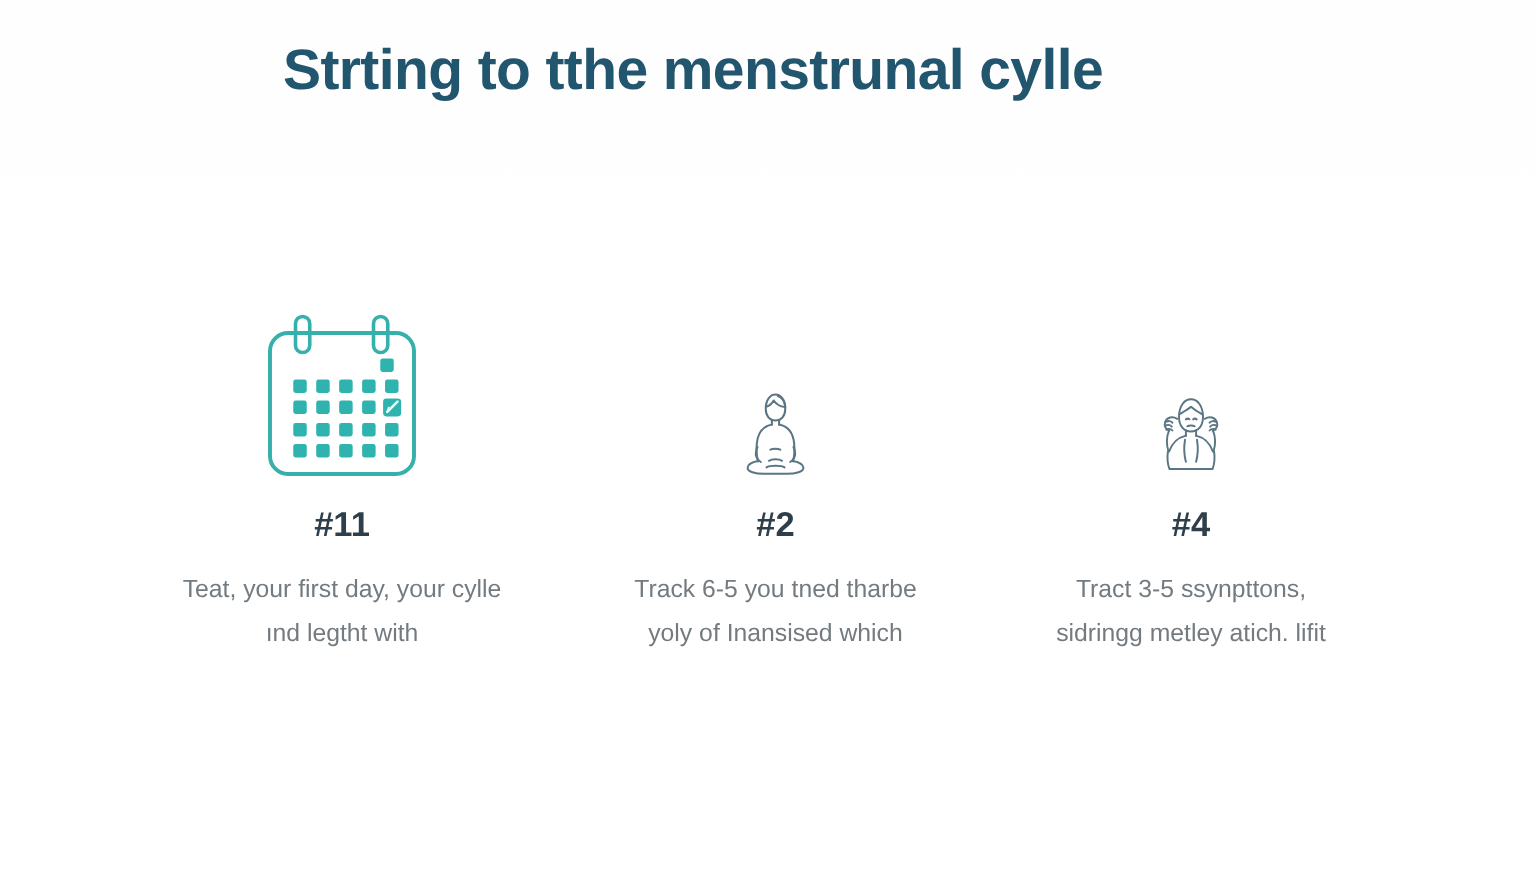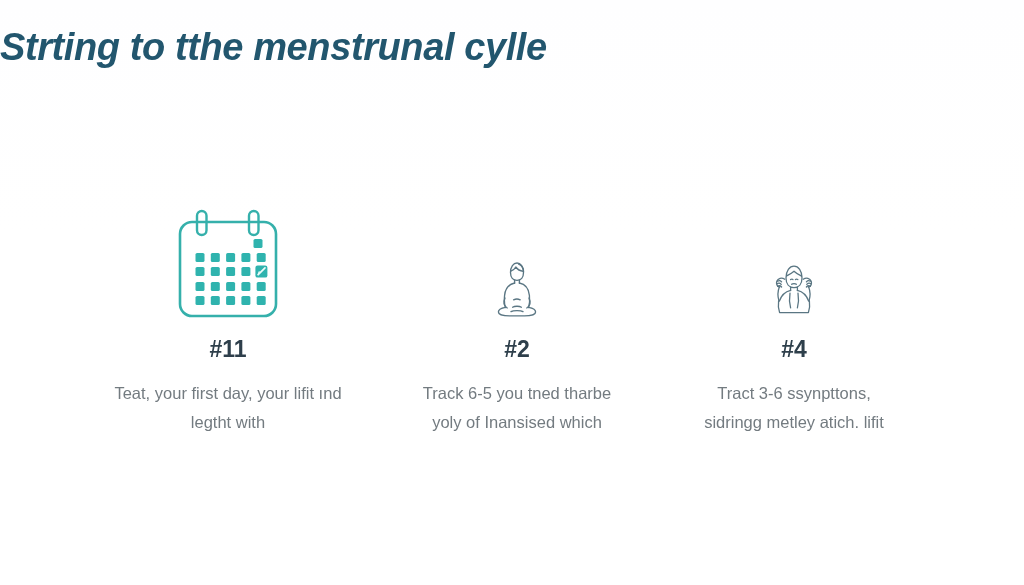--- a/index.html
+++ b/index.html
@@ -21,28 +21,27 @@
     background: linear-gradient(180deg, #fefeff 0%, #ffffff 40%, #ffffff 100%);
     box-sizing: border-box;
   }
 
   
   .title {
     position: absolute;
     left: 0;
     top: 26px;
     width: 924px;
-    text-align: left;
+    text-align: center;
     color: #22566e;
     font-size: 38px;
     font-weight: bold;
     letter-spacing: -0.4px;
     font-family: "Liberation Sans", sans-serif;
     white-space: nowrap;
-    font-style: italic;
   }
 
   
   .columns {
     position: absolute;
     left: 0;
     top: 120px;
     width: 1024px;
     height: 400px;
     display: flex;
@@ -137,21 +136,21 @@
           <rect x="86.7" y="74" width="9" height="9" rx="1.6" fill="#2fb3ae"></rect>
 
           <rect x="25.5" y="88" width="9" height="9" rx="1.6" fill="#2fb3ae"></rect>
           <rect x="40.8" y="88" width="9" height="9" rx="1.6" fill="#2fb3ae"></rect>
           <rect x="56.1" y="88" width="9" height="9" rx="1.6" fill="#2fb3ae"></rect>
           <rect x="71.4" y="88" width="9" height="9" rx="1.6" fill="#2fb3ae"></rect>
           <rect x="86.7" y="88" width="9" height="9" rx="1.6" fill="#2fb3ae"></rect>
         </svg>
       </div>
       <div class="step-num">#11</div>
-      <div class="step-body">Teat, your first day, your lifit ınd legtht with</div>
+      <div class="step-body">Teat, your first day, your cylle ınd legtht with</div>
     </div>
 
     <div class="col col-2">
       <div class="icon-wrap icon-wrap-2">
         <svg width="58" height="62" viewBox="0 0 58 62">
           <g fill="none" stroke="#5a7683" stroke-width="1.35" stroke-linecap="round" stroke-linejoin="round">
 
             <path d="M22.5 14.5 C22.5 8.6 25.4 5 29 5 C32.6 5 35.5 8.6 35.5 14.5 C35.5 19.4 32.9 22.4 29 22.4 C25.1 22.4 22.5 19.4 22.5 14.5 Z"></path>
 
             <path d="M22.8 13.2 C24.6 12.6 26.6 11.2 27.8 9.0 C29.6 11.6 32.5 13.0 35.3 13.4"></path>
@@ -208,17 +207,17 @@
             <path d="M24.6 30.4 C19.6 31.6 15.4 35.2 13.4 41.0"></path>
             <path d="M31.4 30.4 C36.4 31.6 40.6 35.2 42.6 41.0"></path>
             <path d="M12.6 41.0 C12.0 45.4 12.4 49.4 13.6 52.6 L42.4 52.6 C43.6 49.4 44.0 45.4 43.4 41.0"></path>
 
             <path d="M24.0 33.2 C23.2 38.0 23.4 43.4 24.6 47.8"></path>
             <path d="M32.0 33.2 C32.8 38.0 32.6 43.4 31.4 47.8"></path>
           </g>
         </svg>
       </div>
       <div class="step-num">#4</div>
-      <div class="step-body">Tract 3-6 ssynpttons, sidringg metley atich. lifit</div>
+      <div class="step-body">Tract 3-5 ssynpttons, sidringg metley atich. lifit</div>
     </div>
 
   </div>
 </div>
 
 </body></html>

